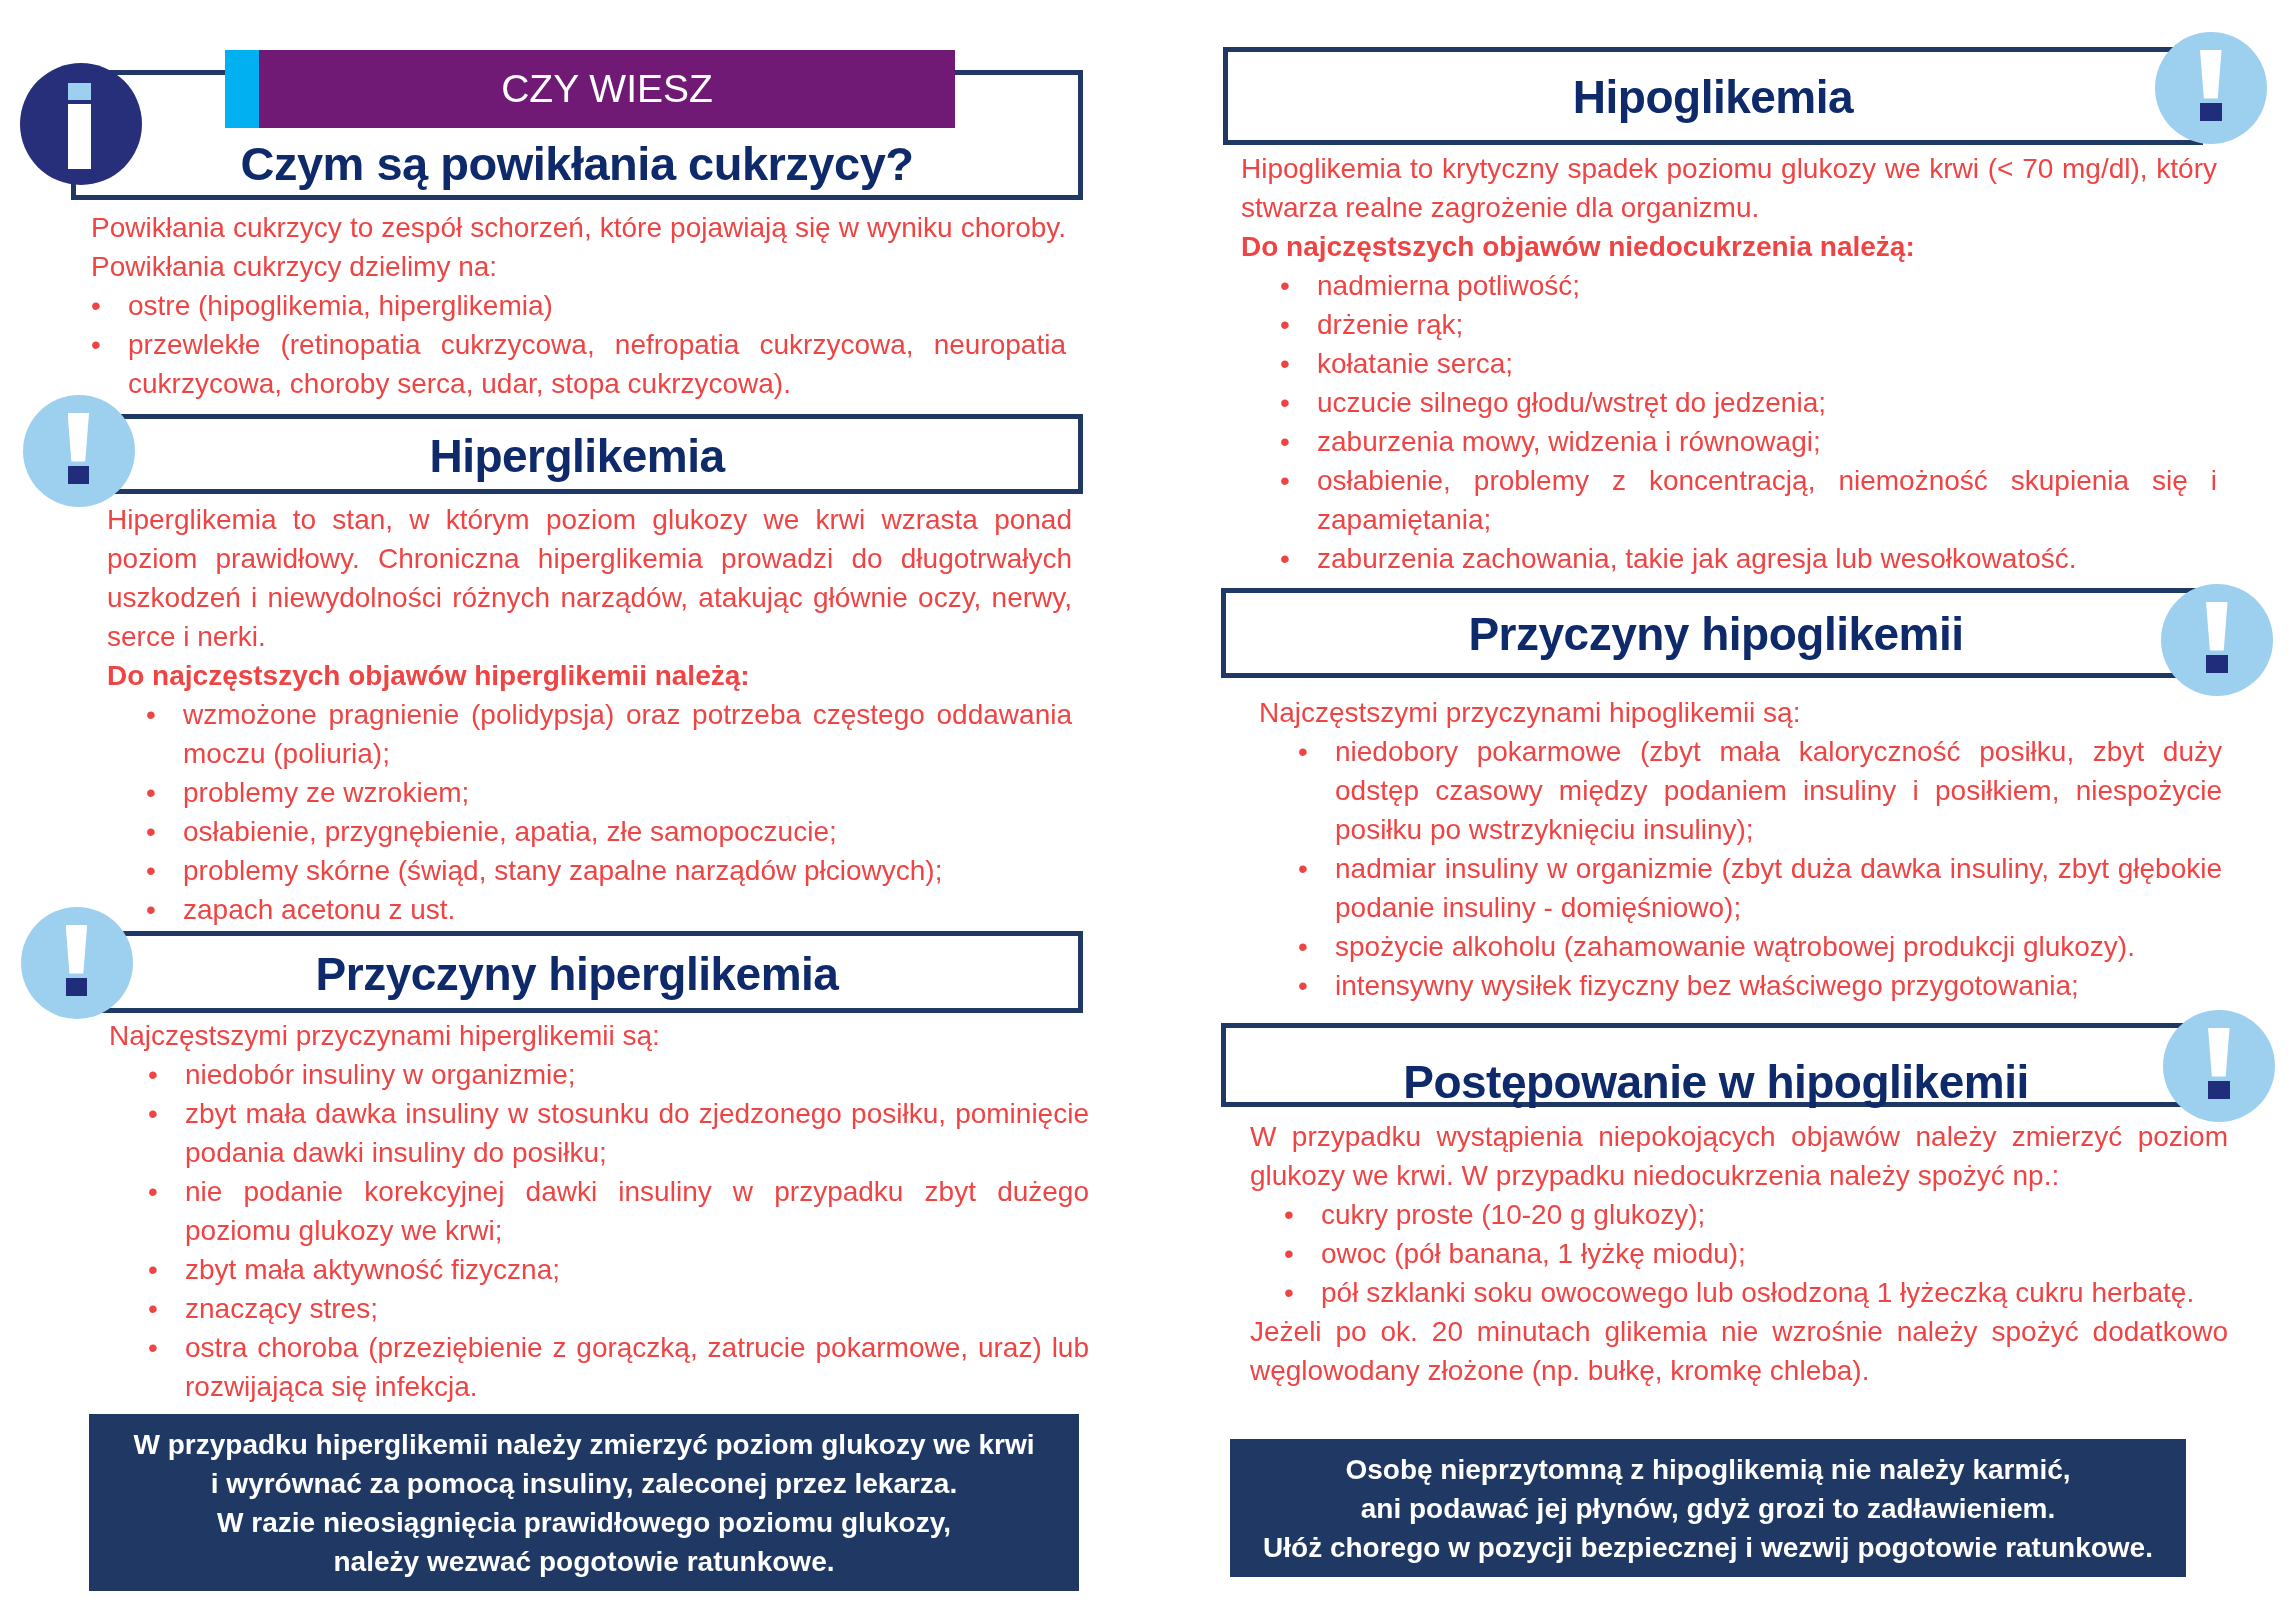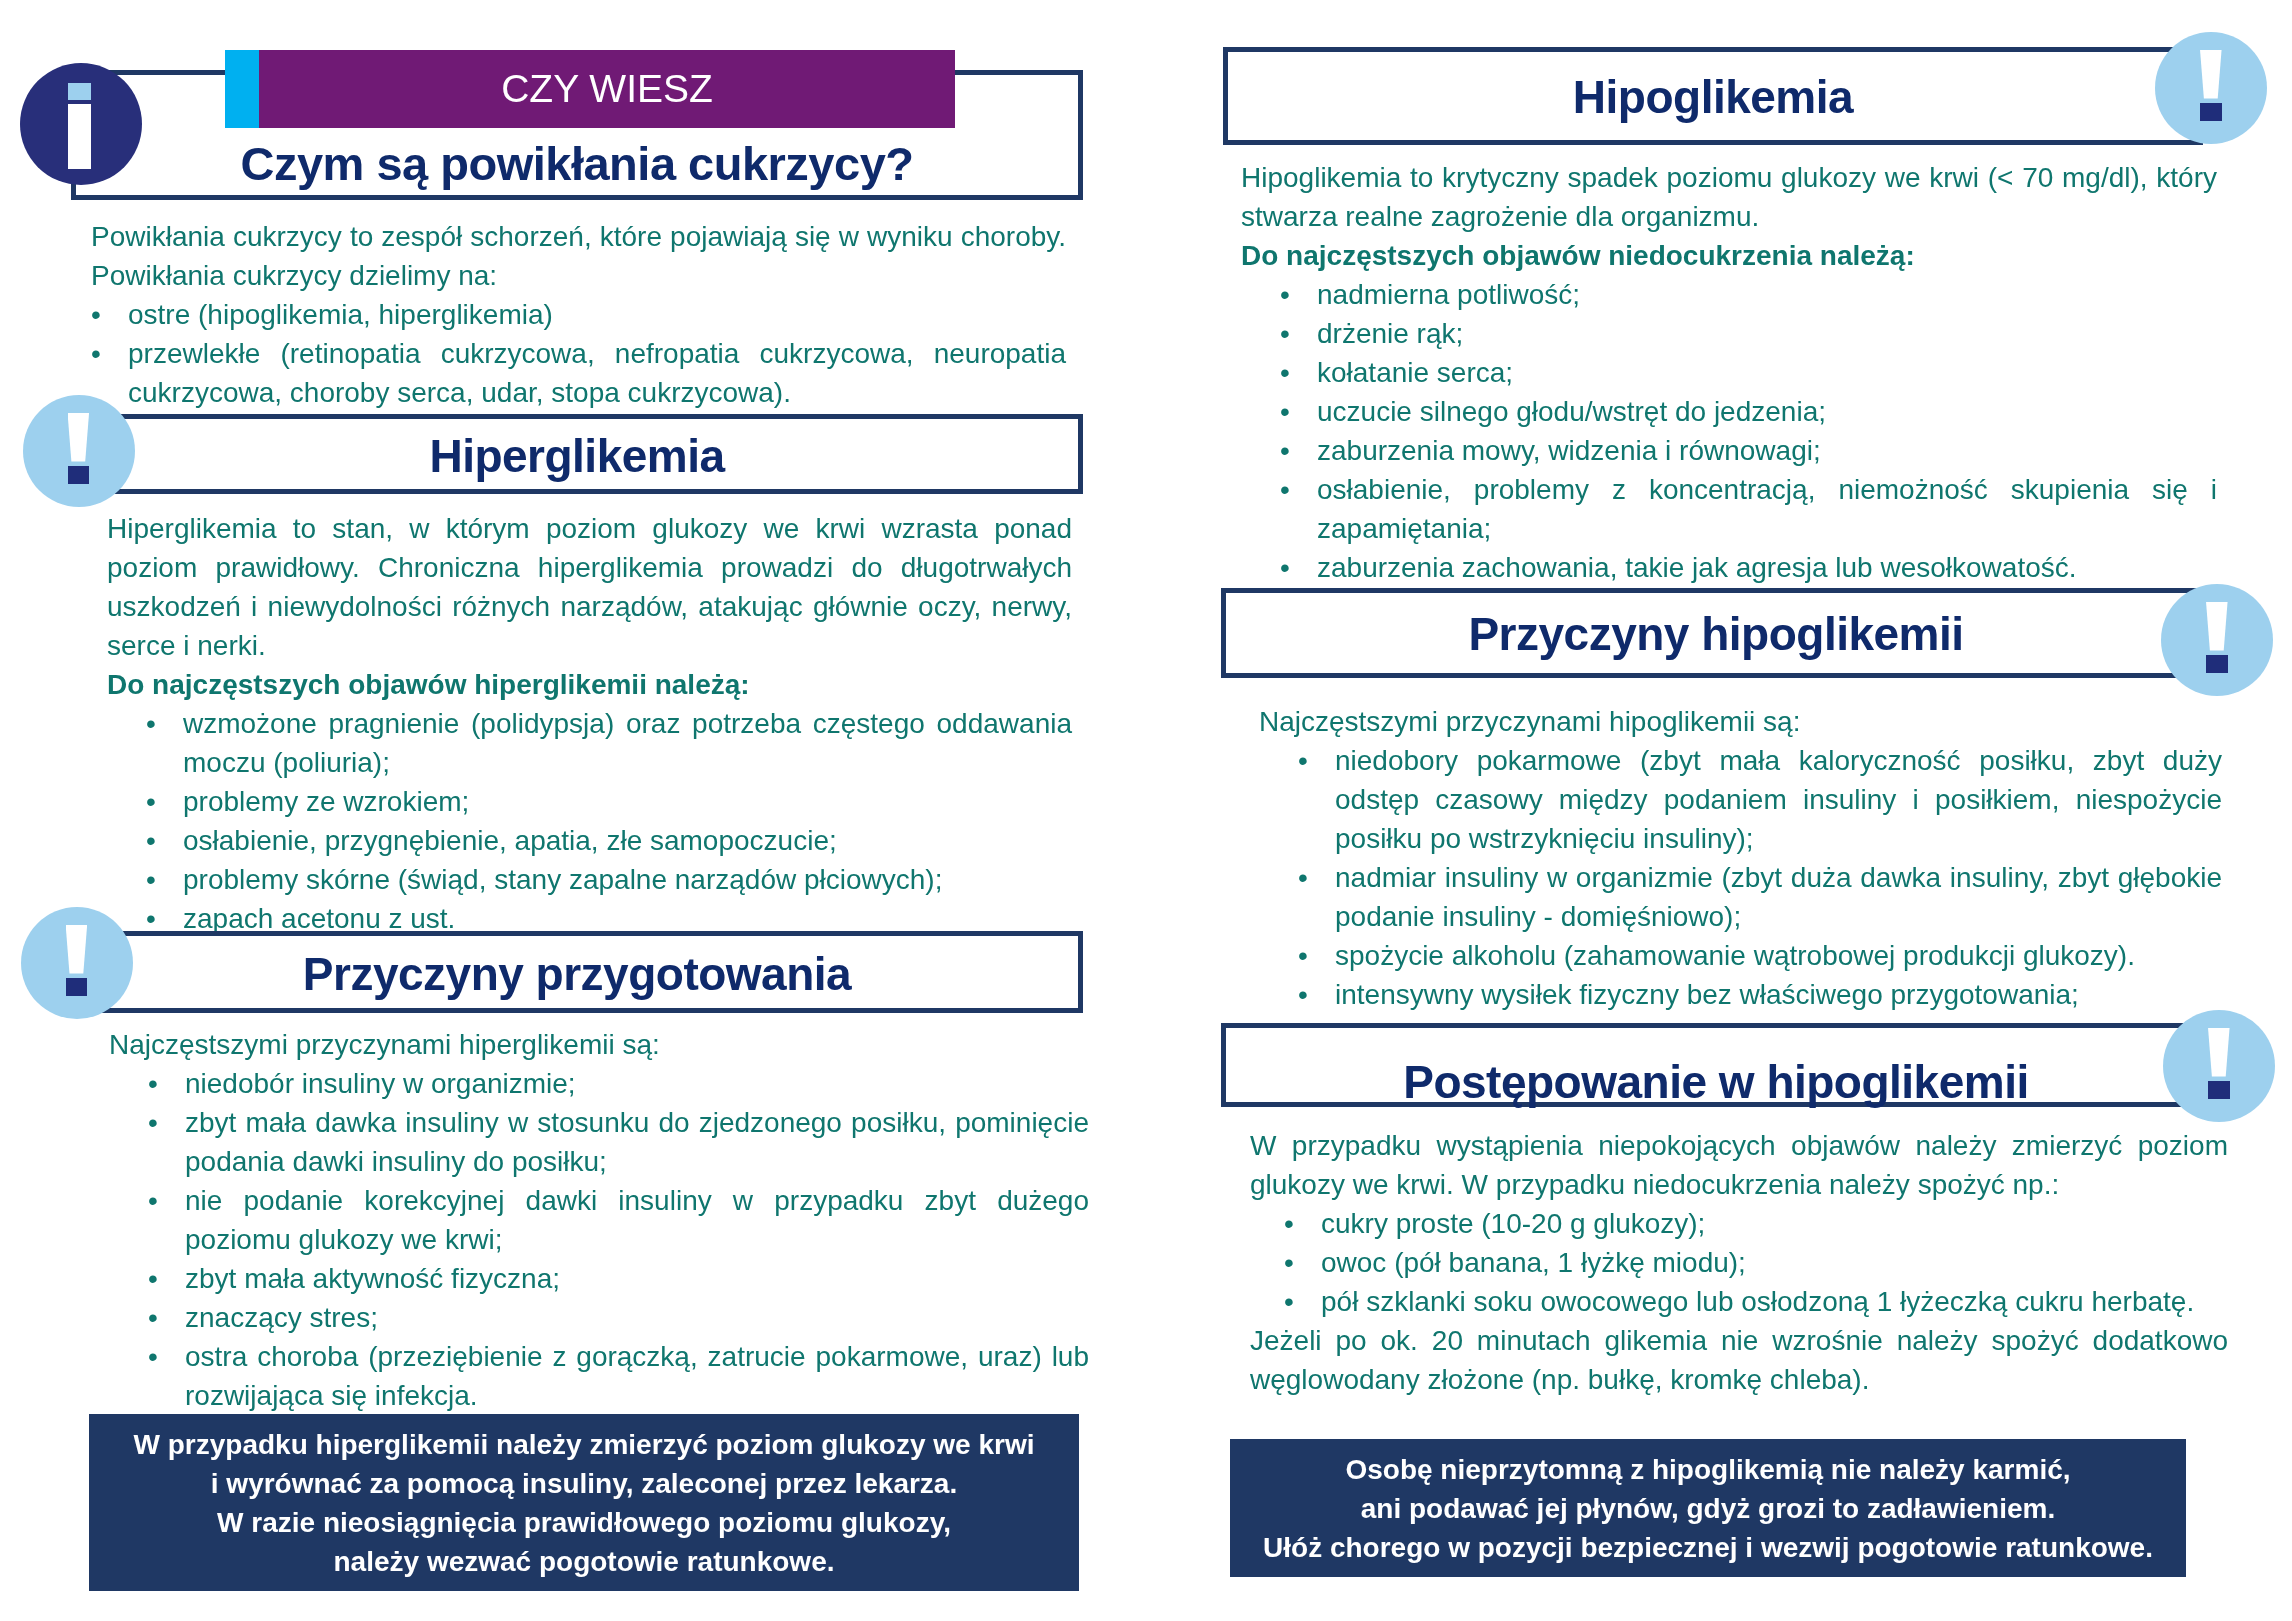--- a/index.html
+++ b/index.html
@@ -12,21 +12,21 @@
   .banner .stripe { position:absolute; left:0; top:0; width:34px; height:100%; background:#00b0f0; }
   .banner .txt { position:absolute; left:34px; right:0; top:0; bottom:0; display:flex; align-items:center;
                  justify-content:center; color:#fff; font-size:39px; }
   .icon-excl { position:absolute; width:112px; height:112px; border-radius:50%; background:#9dd0ee; }
   .icon-excl .bar { position:absolute; left:45px; top:17.6px; width:21.6px; height:49px;
                     background:#ffffff; clip-path:polygon(0 0,100% 0,82% 100%,18% 100%); }
   .icon-excl .dot { position:absolute; left:45px; top:71px; width:21.6px; height:17.6px; background:#1f2d7a; }
   .icon-info { position:absolute; left:19.6px; top:63px; width:122px; height:122px; border-radius:50%; background:#282f7a; }
   .icon-info .dot { position:absolute; left:48px; top:19.6px; width:23.5px; height:17.6px; background:#9dd0ee; }
   .icon-info .bar { position:absolute; left:48px; top:41px; width:23.5px; height:65px; background:#ffffff; }
-  .text { position:absolute; font-size:28px; line-height:39px; color:#0f766e;margin-top:9px; }
+  .text { position:absolute; font-size:28px; line-height:39px; color:#ef4444; }
   .text p { margin:0; text-align:justify; }
   .text .bold { font-weight:bold; }
   .text ul { margin:0; padding:0; list-style:none; }
   .text li { position:relative; padding-left:37px; text-align:justify; }
   .text li::before { content:"•"; position:absolute; left:0; top:0; }
   .note { position:absolute; background:#1f3864; color:#ffffff; font-weight:bold; font-size:28px;
           line-height:39px; text-align:center; display:flex; flex-direction:column; justify-content:center; }
   .note div { white-space:nowrap; }
 </style>
 </head>
@@ -68,21 +68,21 @@
     <ul style="margin-left:39px;">
       <li>wzmożone pragnienie (polidypsja) oraz potrzeba częstego oddawania moczu (poliuria);</li>
       <li>problemy ze wzrokiem;</li>
       <li>osłabienie, przygnębienie, apatia, złe samopoczucie;</li>
       <li>problemy skórne (świąd, stany zapalne narządów płciowych);</li>
       <li>zapach acetonu z ust.</li>
     </ul>
   </div>
 
   <div class="hbox" style="left:71px; top:931px; width:1012px; height:82px;">
-    <div class="htitle" style="top:10.8px;">Przyczyny przygotowania</div>
+    <div class="htitle" style="top:10.8px;">Przyczyny hiperglikemia</div>
   </div>
   <div class="icon-excl" style="left:20.6px; top:907px;">
     <div class="bar"></div>
     <div class="dot"></div>
   </div>
 
   <div class="text" style="left:109px; top:1016px; width:980px;">
     <p>Najczęstszymi przyczynami hiperglikemii są:</p>
     <ul style="margin-left:39px;">
       <li>niedobór insuliny w organizmie;</li>

